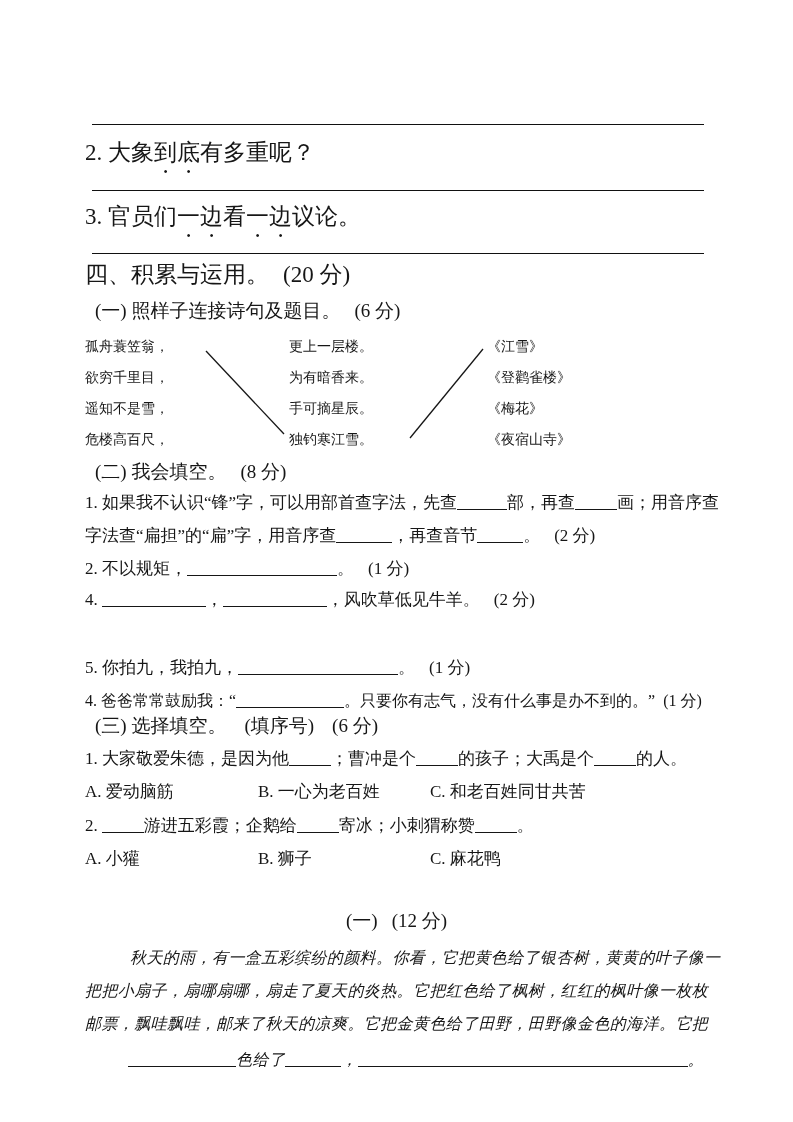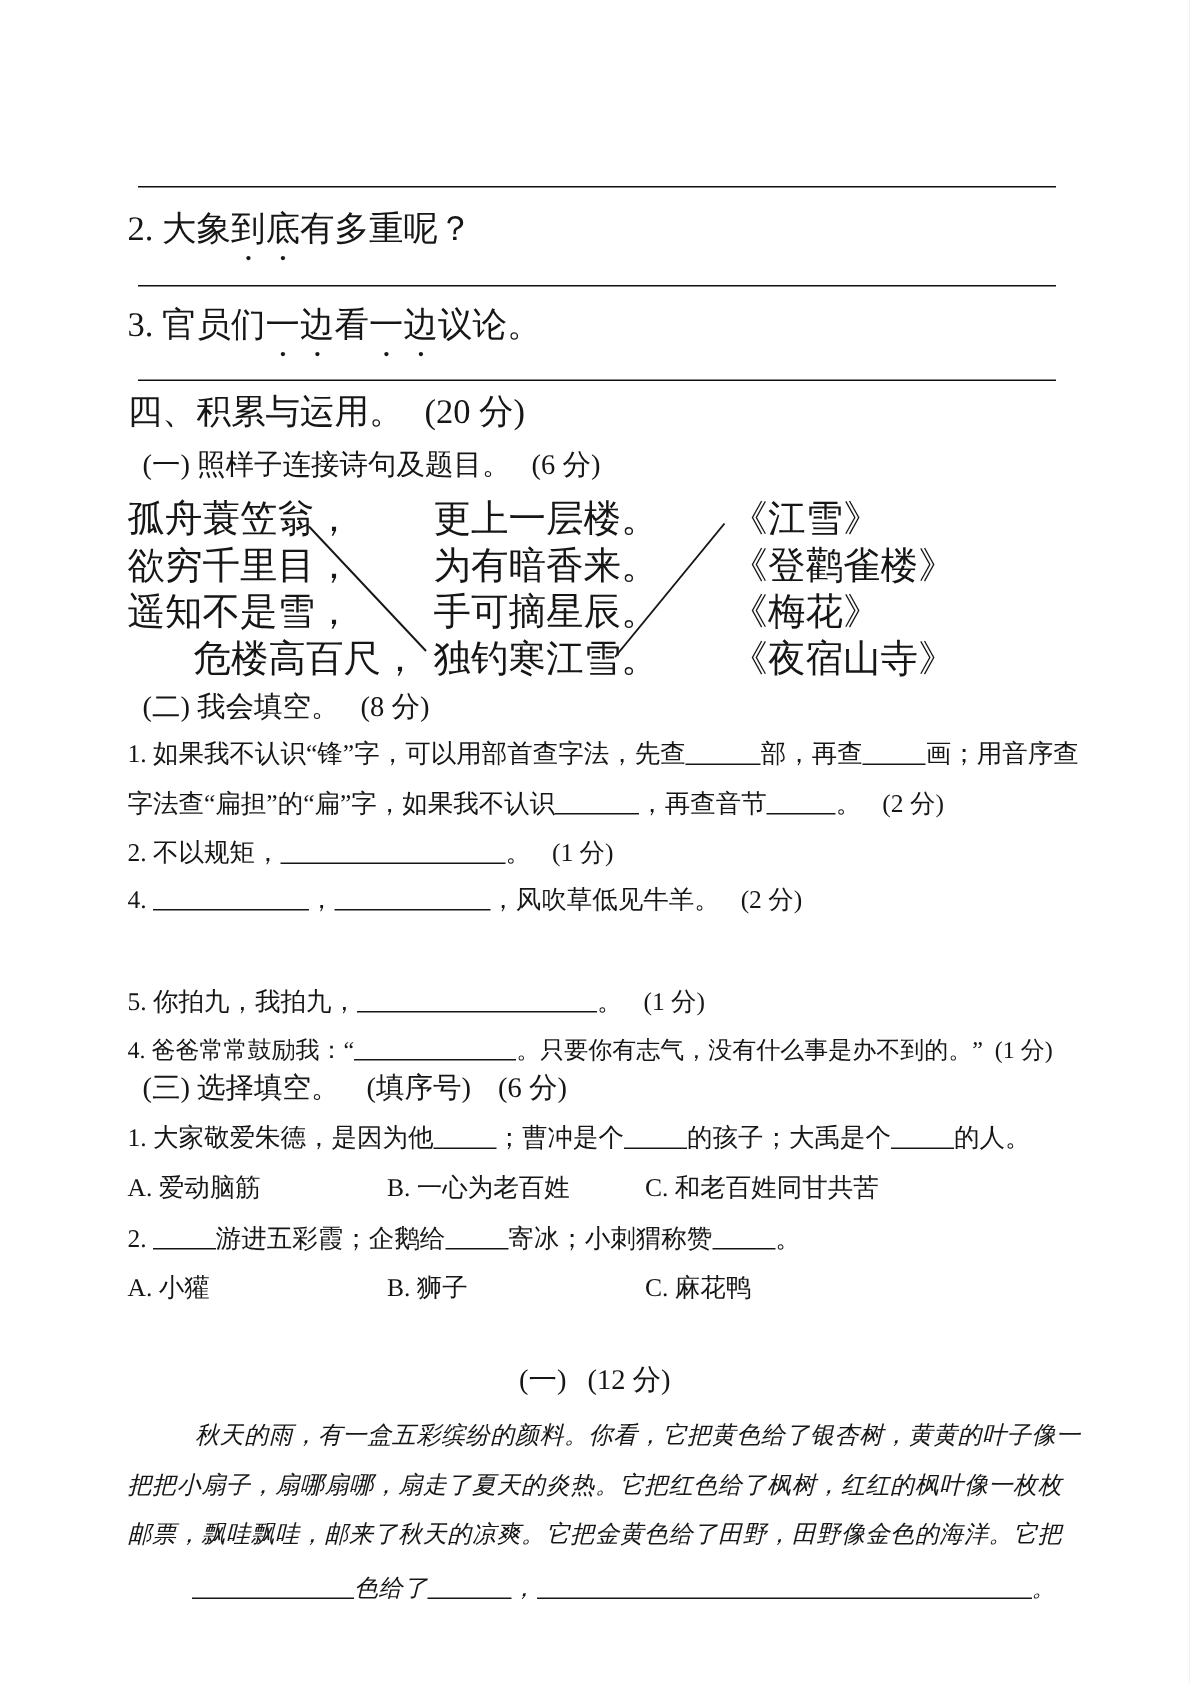--- a/index.html
+++ b/index.html
@@ -25,21 +25,21 @@
     vertical-align:baseline; margin-bottom:-2px;
   }
   .emph {
     -webkit-text-emphasis:filled dot #161616;
     -webkit-text-emphasis-position:under;
     text-emphasis:filled dot #161616;
     text-emphasis-position:under left;
   }
   .score { margin-left:14px; }
   .gap { margin-left:18px; }
-  .poem-cell { position:absolute; white-space:nowrap; font-size:25px; line-height:22px; }
+  .poem-cell { position:absolute; white-space:nowrap; font-size:14px; line-height:22px; }
   .kai {
     font-style:italic;
     letter-spacing:0.4px;
     font-size:16px;
     line-height:24px;
   }
   .opt { position:absolute; white-space:nowrap; font-size:17px; }
   svg.match-overlay { position:absolute; left:0; top:0; pointer-events:none; }
 </style>
 </head>
@@ -63,21 +63,21 @@
     <span>四、积累与运用。</span><span class="score">(20 分)</span>
   </div>
 
   <div class="abs sz19" style="left:95px; top:299px;">
     <span>(一) 照样子连接诗句及题目。</span><span class="score">(6 分)</span>
   </div>
 
   <div class="poem-cell" style="left:85px; top:336px;">孤舟蓑笠翁，</div>
   <div class="poem-cell" style="left:85px; top:367px;">欲穷千里目，</div>
   <div class="poem-cell" style="left:85px; top:398px;">遥知不是雪，</div>
-  <div class="poem-cell" style="left:85px; top:429px;margin-left:44px;">危楼高百尺，</div>
+  <div class="poem-cell" style="left:85px; top:429px;">危楼高百尺，</div>
 
   <div class="poem-cell" style="left:289px; top:336px;">更上一层楼。</div>
   <div class="poem-cell" style="left:289px; top:367px;">为有暗香来。</div>
   <div class="poem-cell" style="left:289px; top:398px;text-align:right;">手可摘星辰。</div>
   <div class="poem-cell" style="left:289px; top:429px;">独钓寒江雪。</div>
 
   <div class="poem-cell" style="left:487px; top:336px;">《江雪》</div>
   <div class="poem-cell" style="left:487px; top:367px;">《登鹳雀楼》</div>
   <div class="poem-cell" style="left:487px; top:398px;">《梅花》</div>
   <div class="poem-cell" style="left:487px; top:429px;">《夜宿山寺》</div>
@@ -89,21 +89,21 @@
 
   <div class="abs sz19" style="left:95px; top:460px;">
     <span>(二) 我会填空。</span><span class="score">(8 分)</span>
   </div>
 
   <div class="abs sz17" style="left:85px; top:491px;">
     <span>1. 如果我不认识“锋”字，可以用部首查字法，先查</span><span class="blank" style="width:50px;"></span><span>部，再查</span><span class="blank" style="width:42px;"></span><span>画；用音序查</span>
   </div>
 
   <div class="abs sz17" style="left:85px; top:524px;">
-    <span>字法查“扁担”的“扁”字，如果我不认识</span><span class="blank" style="width:56px;"></span><span>，再查音节</span><span class="blank" style="width:46px;"></span><span>。</span><span class="score">(2 分)</span>
+    <span>字法查“扁担”的“扁”字，用音序查</span><span class="blank" style="width:56px;"></span><span>，再查音节</span><span class="blank" style="width:46px;"></span><span>。</span><span class="score">(2 分)</span>
   </div>
 
   <div class="abs sz17" style="left:85px; top:557px;">
     <span>2. 不以规矩，</span><span class="blank" style="width:150px;"></span><span>。</span><span class="score">(1 分)</span>
   </div>
 
 
   <div class="abs sz17" style="left:85px; top:588px;">
     <span>4.</span><span class="blank" style="width:104px; margin-left:4px;"></span><span>，</span><span class="blank" style="width:104px;"></span><span>，风吹草低见牛羊。</span><span class="score">(2 分)</span>
   </div>

